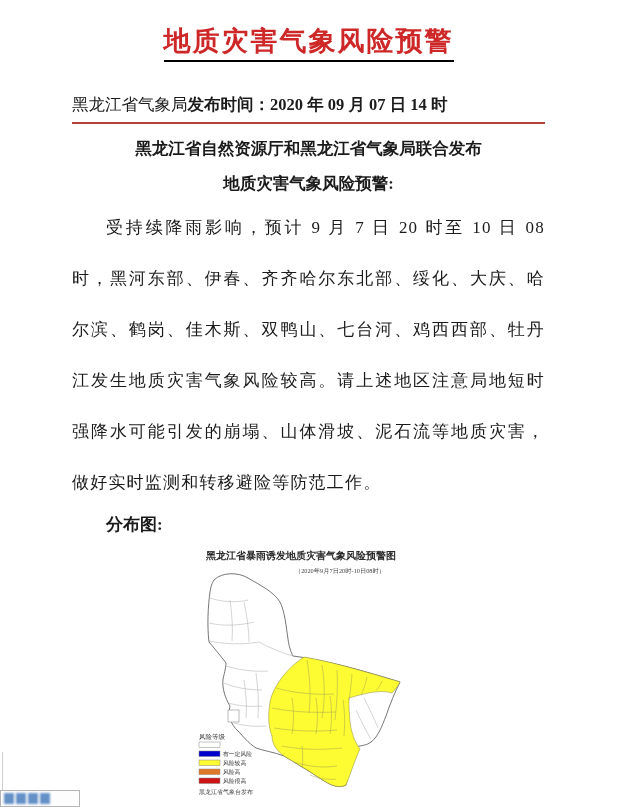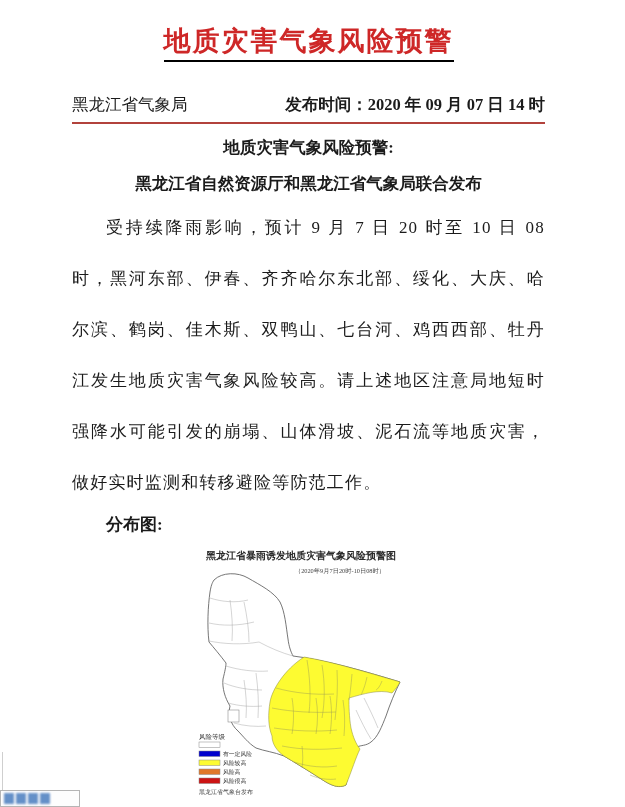--- a/index.html
+++ b/index.html
@@ -29,21 +29,21 @@
   }
 
   .org-line {
     font-size: 16.5px;
     line-height: 22px;
     margin-bottom: 14px;
     color: #222;
   }
   .publish-row {
     display: flex;
-    justify-content: space-between;
+    justify-content: flex-start;
     align-items: baseline;
     font-size: 16.5px;
     line-height: 22px;
     padding-bottom: 6px;
     border-bottom: 2px solid #b2423c;
   }
   .publish-right { font-weight: bold; }
 
   .center-bold {
     text-align: center;
@@ -115,23 +115,23 @@
   </div>
 
 
   <div class="publish-row">
     <span>黑龙江省气象局</span>
     <span class="publish-right">
       <span>发布时间：</span><span>2020 年 09 月 07 日 14 时</span>
     </span>
   </div>
 
+  <div class="center-bold joint-release">黑龙江省自然资源厅和黑龙江省气象局联合发布</div>
+
   <div class="center-bold warning-heading">地质灾害气象风险预警:</div>
-
-  <div class="center-bold joint-release">黑龙江省自然资源厅和黑龙江省气象局联合发布</div>
 
   <p class="body-par">受持续降雨影响，预计 9 月 7 日 20 时至 10 日 08 时，黑河东部、伊春、齐齐哈尔东北部、绥化、大庆、哈尔滨、鹤岗、佳木斯、双鸭山、七台河、鸡西西部、牡丹江发生地质灾害气象风险较高。请上述地区注意局地短时强降水可能引发的崩塌、山体滑坡、泥石流等地质灾害，做好实时监测和转移避险等防范工作。</p>
 
   <div class="map-label">分布图:</div>
 
   <div class="map-wrap">
     <svg viewBox="0 0 290 320" xmlns="http://www.w3.org/2000/svg">
 
       <text class="svg-text" x="137" y="21" text-anchor="middle" font-size="10" font-weight="bold" fill="#2b2b2b">黑龙江省暴雨诱发地质灾害气象风险预警图</text>
       <text class="svg-text" x="176" y="35" text-anchor="middle" font-size="6.3" fill="#444">（2020年9月7日20时-10日08时）</text>

